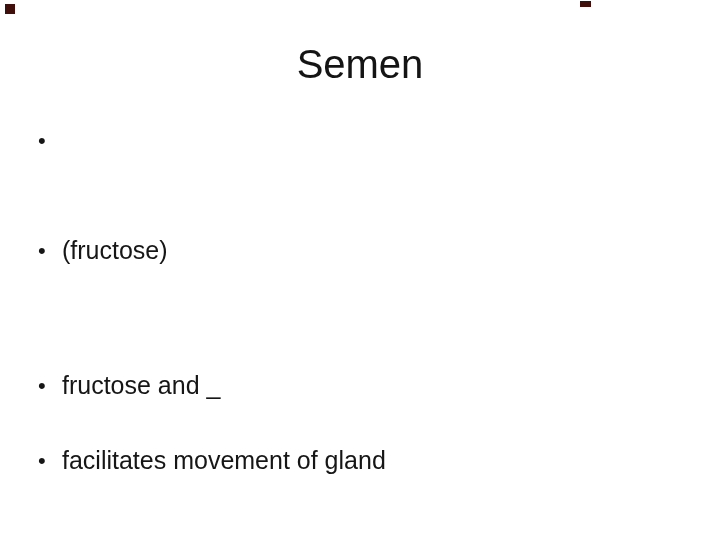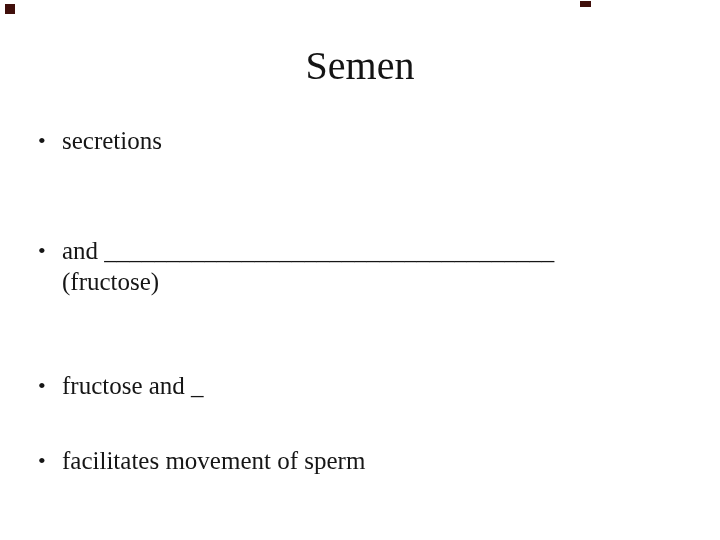--- a/index.html
+++ b/index.html
@@ -6,21 +6,21 @@
     margin: 0;
     padding: 0;
     background: #ffffff;
   }
   .slide {
     position: relative;
     width: 720px;
     height: 540px;
     background: #ffffff;
     overflow: hidden;
-    font-family: Liberation Serif, serif;
+    font-family: Liberation Sans, sans-serif;
     color: #161616;
   }
   .title {
     position: absolute;
     top: 42px;
     left: 0;
     width: 100%;
     margin: 0;
     text-align: center;
     font-size: 40px;
@@ -65,39 +65,37 @@
 <div class="slide">
 
   <div class="mark mark-tl"></div>
   <div class="mark mark-tr"></div>
 
   <h1 class="title">Semen</h1>
 
   <div class="bullet b1">
     <span class="dot">•</span>
     <div class="btext">
-      <div class="line">secretions</div>
     </div>
   </div>
 
   <div class="bullet b2">
     <span class="dot">•</span>
     <div class="btext">
-      <div class="line">and ____________________________________</div>
       <div class="line">(fructose)</div>
     </div>
   </div>
 
   <div class="bullet b3">
     <span class="dot">•</span>
     <div class="btext">
       <div class="line">fructose and _</div>
     </div>
   </div>
 
   <div class="bullet b4">
     <span class="dot">•</span>
     <div class="btext">
-      <div class="line">facilitates movement of sperm</div>
+      <div class="line">facilitates movement of gland</div>
     </div>
   </div>
 
 </div>
 
 </body></html>

